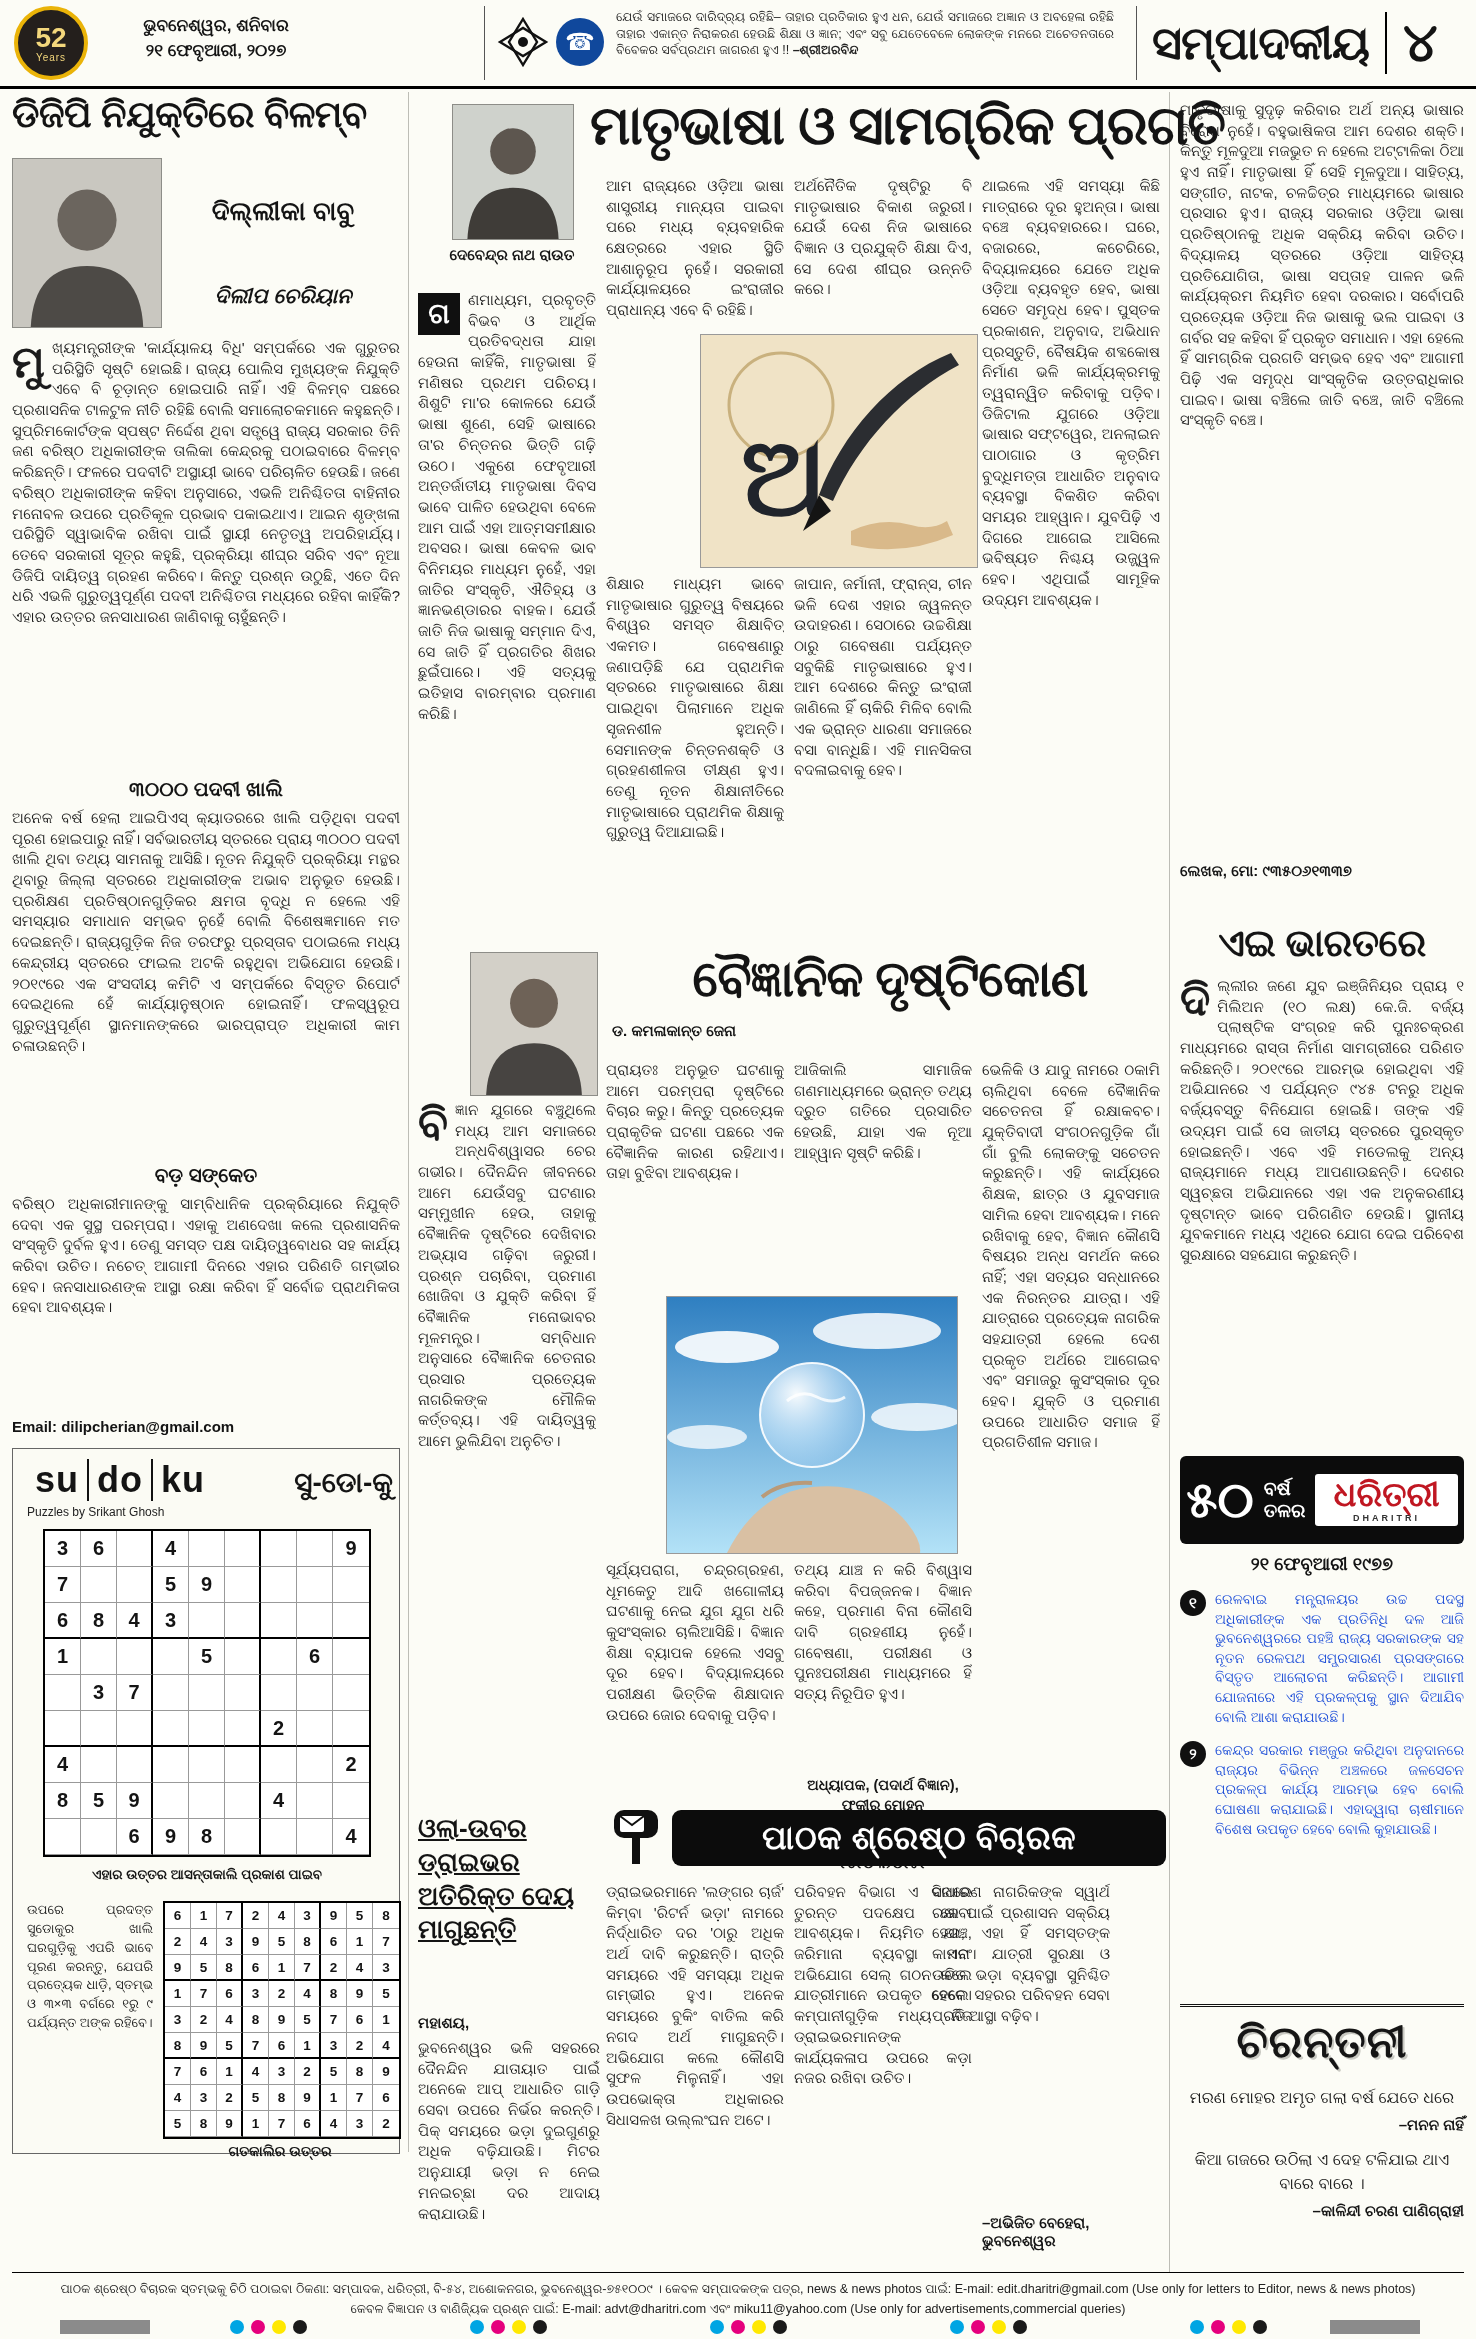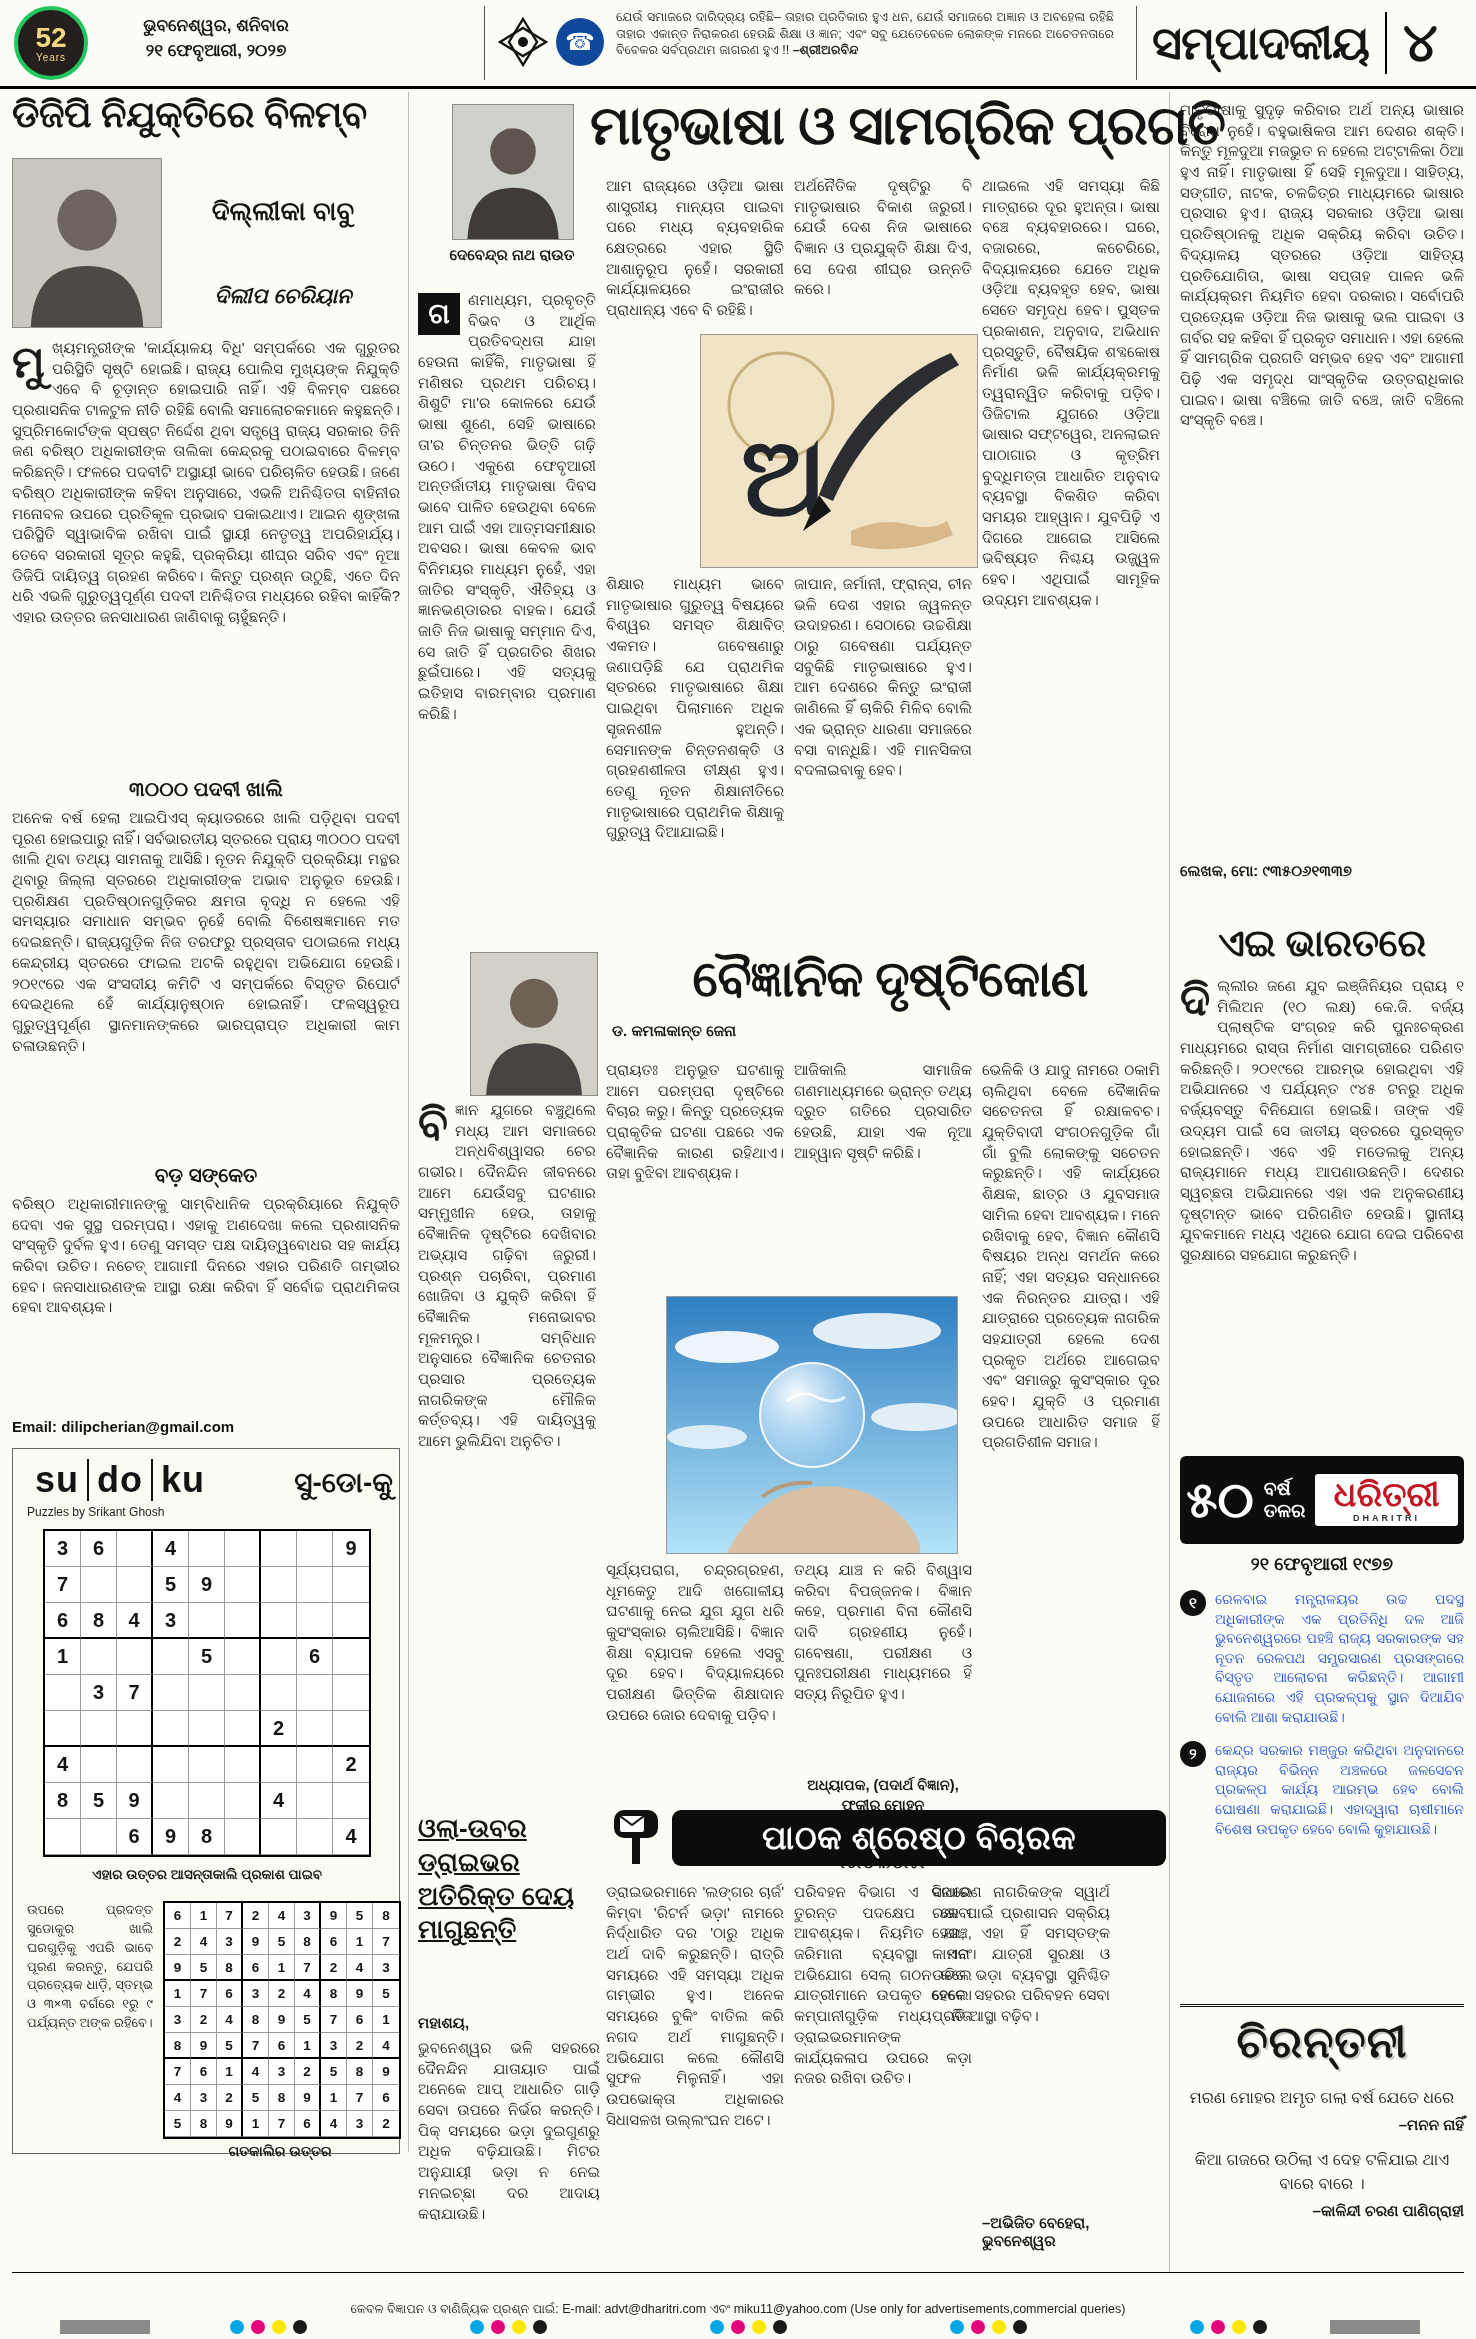--- a/index.html
+++ b/index.html
@@ -5,21 +5,21 @@
   html,body{margin:0;padding:0;background:#e8e8e4;}
   .page{position:relative;width:1476px;height:2339px;background:#fcfcf6;margin:0 auto;
         font-family:"Liberation Sans","DejaVu Sans",sans-serif;color:#141414;overflow:hidden;}
   .abs{position:absolute;}
   .jtext{font-size:15px;line-height:1.38;text-align:justify;overflow:hidden;color:#1b1b1b;}
   .bold{font-weight:bold;}
   .center{text-align:center;}
 
   
   .header-rule{border-bottom:3px solid #000;}
-  .logo-circle{width:74px;height:74px;border-radius:50%;background:#241f1c;border:4px solid #22c55e;
+  .logo-circle{width:74px;height:74px;border-radius:50%;background:#241f1c;border:4px solid #eab308;
       display:flex;flex-direction:column;align-items:center;justify-content:center;box-sizing:border-box;}
   .logo-years{color:#f3d77c;font-size:28px;font-weight:bold;line-height:1;}
   .logo-years-label{color:#f3d77c;font-size:10px;letter-spacing:1px;}
   .hdr-edition{font-size:17px;font-weight:bold;line-height:1.45;text-align:center;}
   .vline{width:1px;background:#555;}
   .hdr-quote{font-size:12.5px;line-height:1.32;text-align:justify;color:#222;}
   .hdr-quote .attr{font-weight:bold;}
   .hdr-section{font-size:46px;font-weight:800;letter-spacing:-1px;}
   .hdr-pagenum{font-size:54px;font-weight:800;}
   .hdr-right{display:flex;align-items:center;gap:16px;}
@@ -469,20 +469,21 @@
 
   <div class="abs" style="left:1180px;top:2004px;width:284px;height:268px;border-top:3px double #111;">
     <div class="chi-title" style="margin-top:10px;">ଚିରନ୍ତନୀ</div>
     <div class="chi-quote" style="margin-top:18px;">ମରଣ ମୋହର ଅମୃତ ଗଲା ବର୍ଷ ଯେତେ ଧରେ</div>
     <div class="chi-attr" style="margin-top:6px;">–ମନନ ନାହିଁ</div>
     <div class="chi-quote" style="margin-top:14px;">କିଆ ଗଜରେ ଉଠିଲା ଏ ଦେହ ଟଳିଯାଇ ଥାଏ ବାରେ ବାରେ ।</div>
     <div class="chi-attr" style="margin-top:6px;">–କାଳିନ୍ଦୀ ଚରଣ ପାଣିଗ୍ରାହୀ</div>
   </div>
 
   <div class="abs rule-h" style="left:12px;top:2272px;width:1452px;height:1px;"></div>
+  <div class="abs footer-line" style="left:60px;top:2282px;width:1356px;">ପାଠକ ଶ୍ରେଷ୍ଠ ବିଚାରକ ସ୍ତମ୍ଭକୁ ଚିଠି ପଠାଇବା ଠିକଣା: ସମ୍ପାଦକ, ଧରିତ୍ରୀ, ବି-୫୪, ଅଶୋକନଗର, ଭୁବନେଶ୍ୱର-୭୫୧୦୦୯ । କେବଳ ସମ୍ପାଦକଙ୍କ ପତ୍ର, news &amp; news photos ପାଇଁ: E-mail: edit.dharitri@gmail.com (Use only for letters to Editor, news &amp; news photos)</div>
   <div class="abs footer-line" style="left:60px;top:2302px;width:1356px;">କେବଳ ବିଜ୍ଞାପନ ଓ ବାଣିଜ୍ୟିକ ପ୍ରଶ୍ନ ପାଇଁ: E-mail: advt@dharitri.com ଏବଂ miku11@yahoo.com (Use only for advertisements,commercial queries)</div>
 
   <div class="abs reg-bar" style="left:60px;top:2320px;width:90px;"></div>
   <div class="abs reg-dots" style="left:230px;top:2320px;">
     <span class="dot dot-c"></span>
       <span class="dot dot-m"></span>
       <span class="dot dot-y"></span>
       <span class="dot dot-k"></span>
   </div>
   <div class="abs reg-dots" style="left:470px;top:2320px;">

